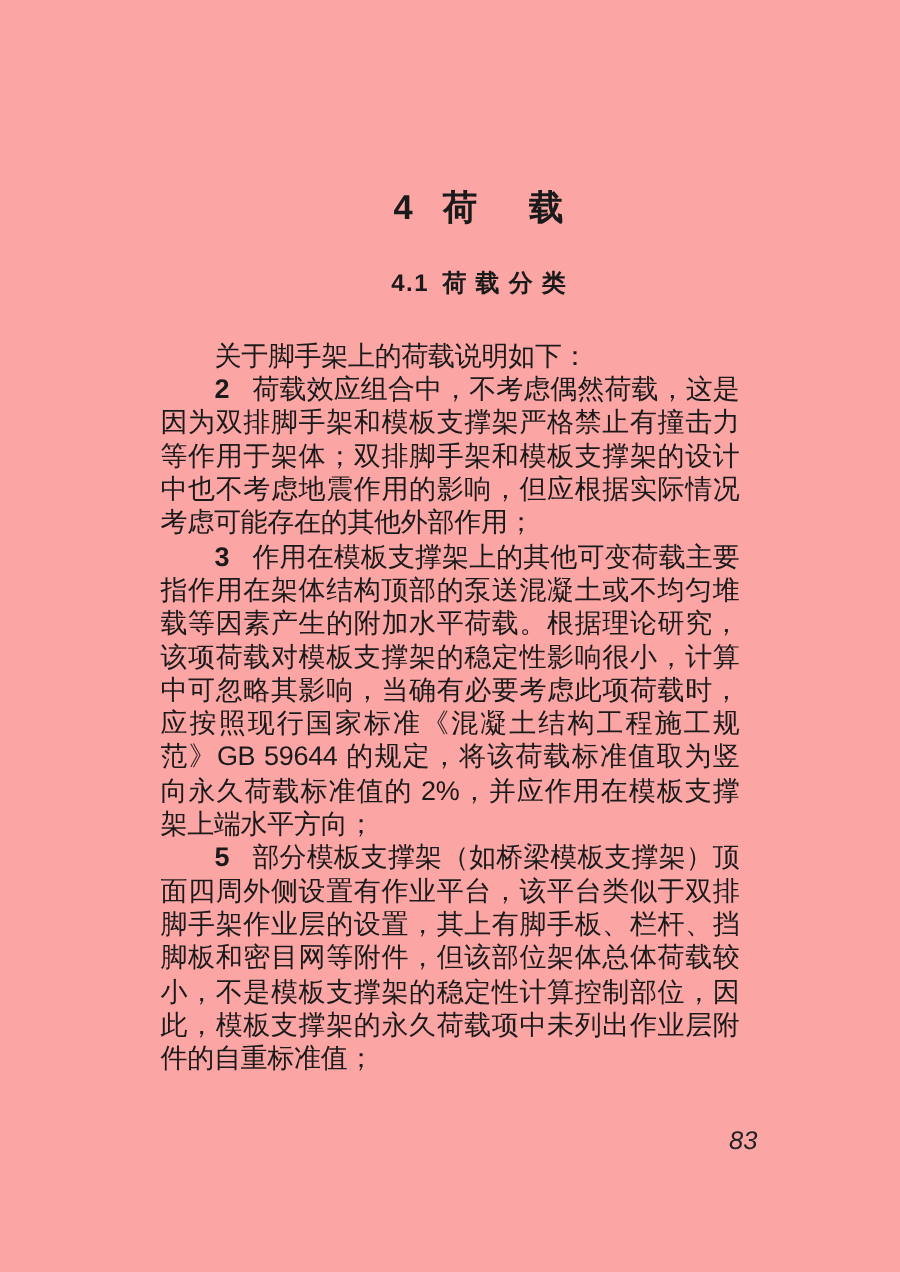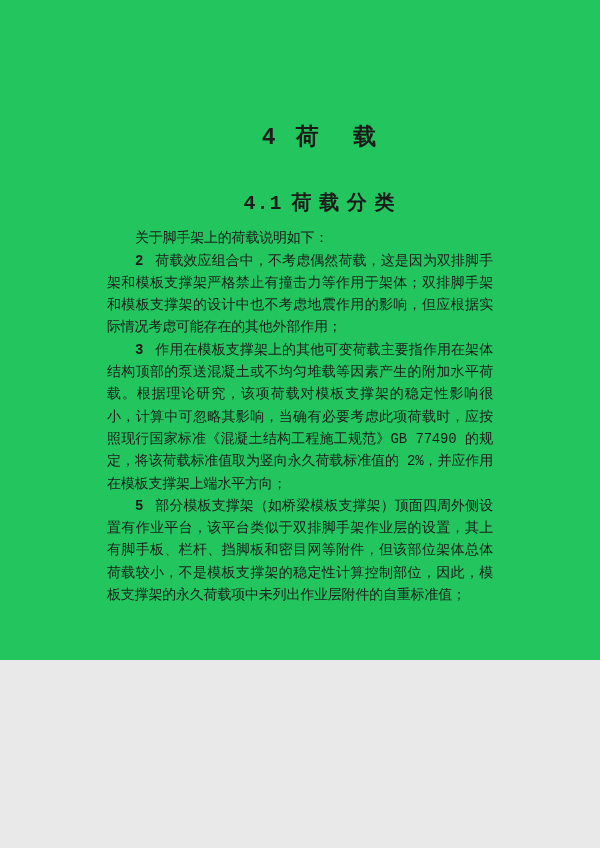--- a/index.html
+++ b/index.html
@@ -3,25 +3,25 @@
 <meta charset="utf-8">
 <style>
   html, body {
     margin: 0;
     padding: 0;
     background: #e9e9e9;
   }
   .page {
     position: relative;
     width: 600px;
-    height: 660px;
+    height: 848px;
     margin: 0 auto;
-    background: #22c55e;
+    background: #fca5a5;
     overflow: hidden;
-    font-family: Liberation Mono, monospace;
+    font-family: Liberation Sans, sans-serif;
     color: #1a1a1a;
   }
   .content {
     position: absolute;
     left: 107px;
     top: 0;
     width: 386px;
   }
   h1.chapter {
     margin: 0;
@@ -31,36 +31,36 @@
     font-weight: 700;
     line-height: 1.1;
     white-space: nowrap;
   }
   .ch-num { margin-right: 20px; }
   .ch-title {
     letter-spacing: 1.5em;
     margin-right: -1.5em;
   }
   h2.section {
-    margin: 12px;
+    margin: 0;
     padding: 30px 0 0 38px;
     text-align: center;
-    font-size: 20px;
+    font-size: 16px;
     font-weight: 700;
     line-height: 1.1;
     white-space: nowrap;
   }
   .sec-num { margin-right: 9px; letter-spacing: 1px; }
   .sec-title {
     letter-spacing: 0.38em;
     margin-right: -0.38em;
   }
   .body-text {
-    margin-top: 7px;
-    font-size: 14px;
+    margin-top: 27px;
+    font-size: 18px;
     line-height: 22.3px;
     text-align: justify;
     letter-spacing: -0.2px;
   }
   .body-text p {
     margin: 0;
     text-indent: 2em;
   }
   .pnum {
     font-weight: 700;
@@ -89,21 +89,21 @@
     <h2 class="section">
       <span class="sec-num">4.1</span><span class="sec-title">荷载分类</span>
     </h2>
 
     <div class="body-text">
       <p>关于脚手架上的荷载说明如下：</p>
 
 
       <p><span class="pnum">2</span><span>荷载效应组合中，不考虑偶然荷载，这是因为双排脚手架和模板支撑架严格禁止有撞击力等作用于架体；双排脚手架和模板支撑架的设计中也不考虑地震作用的影响，但应根据实际情况考虑可能存在的其他外部作用；</span></p>
 
-      <p><span class="pnum">3</span><span>作用在模板支撑架上的其他可变荷载主要指作用在架体结构顶部的泵送混凝土或不均匀堆载等因素产生的附加水平荷载。根据理论研究，该项荷载对模板支撑架的稳定性影响很小，计算中可忽略其影响，当确有必要考虑此项荷载时，应按照现行国家标准《混凝土结构工程施工规范》GB 77490 的规定，将该荷载标准值取为竖向永久荷载标准值的 2%，并应作用在模板支撑架上端水平方向；</span></p>
+      <p><span class="pnum">3</span><span>作用在模板支撑架上的其他可变荷载主要指作用在架体结构顶部的泵送混凝土或不均匀堆载等因素产生的附加水平荷载。根据理论研究，该项荷载对模板支撑架的稳定性影响很小，计算中可忽略其影响，当确有必要考虑此项荷载时，应按照现行国家标准《混凝土结构工程施工规范》GB 59644 的规定，将该荷载标准值取为竖向永久荷载标准值的 2%，并应作用在模板支撑架上端水平方向；</span></p>
 
 
       <p><span class="pnum">5</span><span>部分模板支撑架（如桥梁模板支撑架）顶面四周外侧设置有作业平台，该平台类似于双排脚手架作业层的设置，其上有脚手板、栏杆、挡脚板和密目网等附件，但该部位架体总体荷载较小，不是模板支撑架的稳定性计算控制部位，因此，模板支撑架的永久荷载项中未列出作业层附件的自重标准值；</span></p>
     </div>
 
   </div>
 
   <div class="folio">83</div>
 </div>
 

